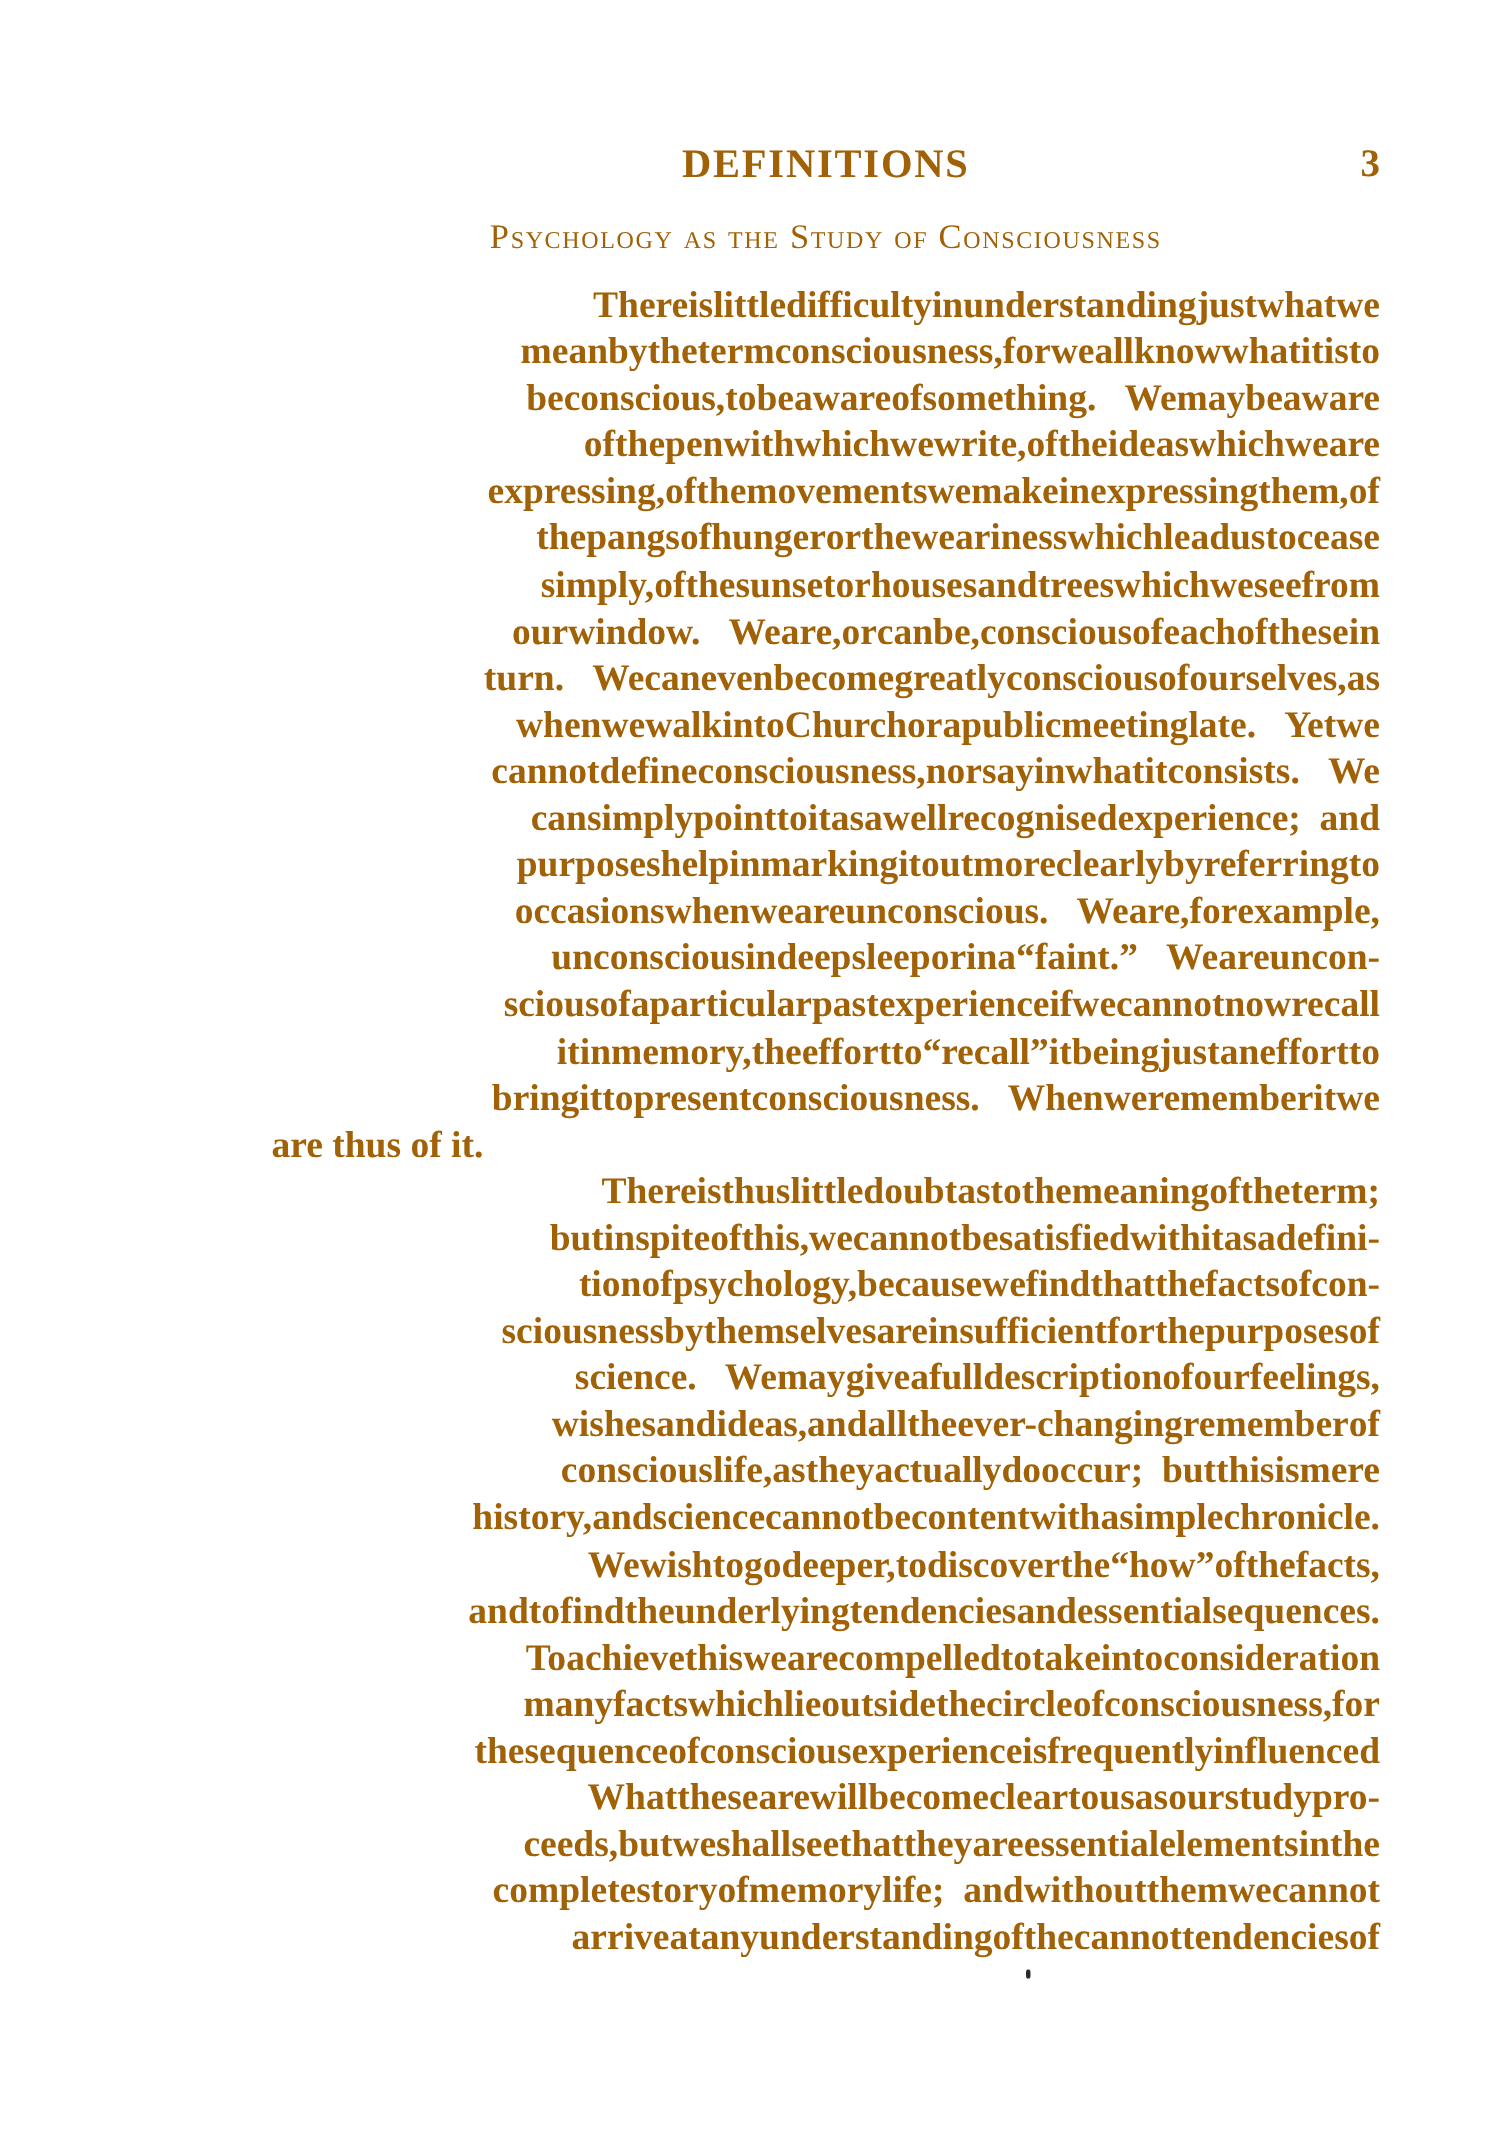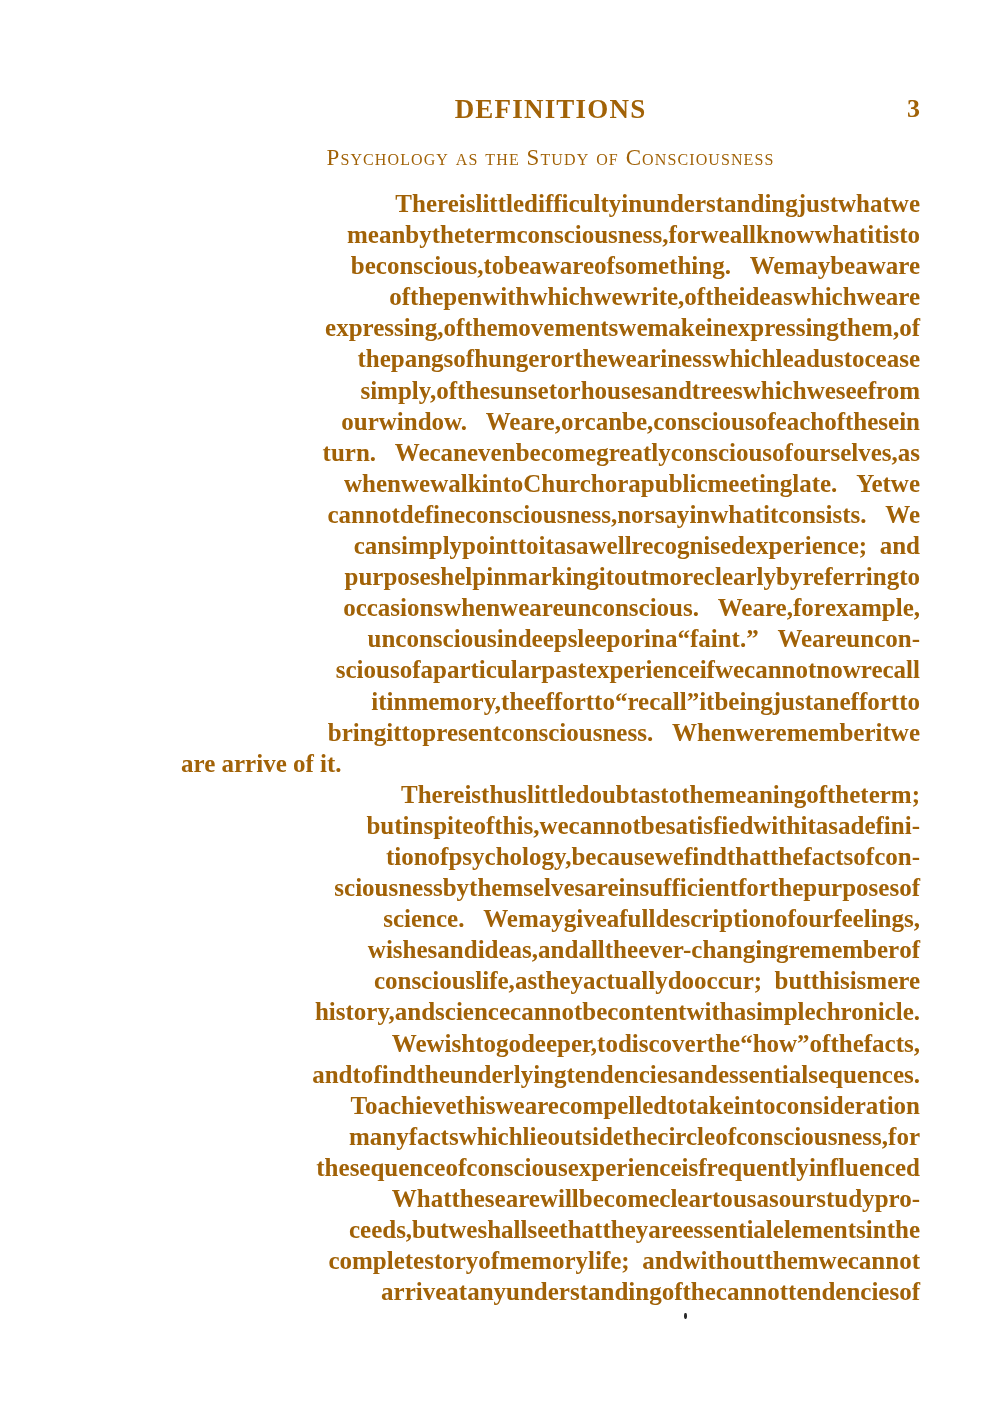--- a/index.html
+++ b/index.html
@@ -128,21 +128,21 @@
         <div class="line just"><span class="w">turn.</span><span class="w">   </span><span class="w">We</span><span class="w">can</span><span class="w">even</span><span class="w">become</span><span class="w">greatly</span><span class="w">conscious</span><span class="w">of</span><span class="w">ourselves,</span><span class="w">as</span></div>
         <div class="line just"><span class="w">when</span><span class="w">we</span><span class="w">walk</span><span class="w">into</span><span class="w">Church</span><span class="w">or</span><span class="w">a</span><span class="w">public</span><span class="w">meeting</span><span class="w">late.</span><span class="w">   </span><span class="w">Yet</span><span class="w">we</span></div>
         <div class="line just"><span class="w">cannot</span><span class="w">define</span><span class="w">consciousness,</span><span class="w">nor</span><span class="w">say</span><span class="w">in</span><span class="w">what</span><span class="w">it</span><span class="w">consists.</span><span class="w">   </span><span class="w">We</span></div>
         <div class="line just"><span class="w">can</span><span class="w">simply</span><span class="w">point</span><span class="w">to</span><span class="w">it</span><span class="w">as</span><span class="w">a</span><span class="w">well</span><span class="w">recognised</span><span class="w">experience</span><span class="w">;</span><span class="w">  </span><span class="w">and</span></div>
         <div class="line just"><span class="w">purposes</span><span class="w">help</span><span class="w">in</span><span class="w">marking</span><span class="w">it</span><span class="w">out</span><span class="w">more</span><span class="w">clearly</span><span class="w">by</span><span class="w">referring</span><span class="w">to</span></div>
         <div class="line just"><span class="w">occasions</span><span class="w">when</span><span class="w">we</span><span class="w">are</span><span class="w">unconscious.</span><span class="w">   </span><span class="w">We</span><span class="w">are,</span><span class="w">for</span><span class="w">example,</span></div>
         <div class="line just"><span class="w">unconscious</span><span class="w">in</span><span class="w">deep</span><span class="w">sleep</span><span class="w">or</span><span class="w">in</span><span class="w">a</span><span class="w">“</span><span class="w">faint.”</span><span class="w">   </span><span class="w">We</span><span class="w">are</span><span class="w">uncon-</span></div>
         <div class="line just"><span class="w">scious</span><span class="w">of</span><span class="w">a</span><span class="w">particular</span><span class="w">past</span><span class="w">experience</span><span class="w">if</span><span class="w">we</span><span class="w">cannot</span><span class="w">now</span><span class="w">recall</span></div>
         <div class="line just"><span class="w">it</span><span class="w">in</span><span class="w">memory,</span><span class="w">the</span><span class="w">effort</span><span class="w">to</span><span class="w">“</span><span class="w">recall</span><span class="w">”</span><span class="w">it</span><span class="w">being</span><span class="w">just</span><span class="w">an</span><span class="w">effort</span><span class="w">to</span></div>
         <div class="line just"><span class="w">bring</span><span class="w">it</span><span class="w">to</span><span class="w">present</span><span class="w">consciousness.</span><span class="w">   </span><span class="w">When</span><span class="w">we</span><span class="w">remember</span><span class="w">it</span><span class="w">we</span></div>
-        <div class="line rag">are arrive of it.</div>
+        <div class="line rag">are thus of it.</div>
       </div>
       <div>
         <div class="line just indent"><span class="w">There</span><span class="w">is</span><span class="w">thus</span><span class="w">little</span><span class="w">doubt</span><span class="w">as</span><span class="w">to</span><span class="w">the</span><span class="w">meaning</span><span class="w">of</span><span class="w">the</span><span class="w">term</span><span class="w">;</span></div>
         <div class="line just"><span class="w">but</span><span class="w">in</span><span class="w">spite</span><span class="w">of</span><span class="w">this,</span><span class="w">we</span><span class="w">cannot</span><span class="w">be</span><span class="w">satisfied</span><span class="w">with</span><span class="w">it</span><span class="w">as</span><span class="w">a</span><span class="w">defini-</span></div>
         <div class="line just"><span class="w">tion</span><span class="w">of</span><span class="w">psychology,</span><span class="w">because</span><span class="w">we</span><span class="w">find</span><span class="w">that</span><span class="w">the</span><span class="w">facts</span><span class="w">of</span><span class="w">con-</span></div>
         <div class="line just"><span class="w">sciousness</span><span class="w">by</span><span class="w">themselves</span><span class="w">are</span><span class="w">insufficient</span><span class="w">for</span><span class="w">the</span><span class="w">purposes</span><span class="w">of</span></div>
         <div class="line just"><span class="w">science.</span><span class="w">   </span><span class="w">We</span><span class="w">may</span><span class="w">give</span><span class="w">a</span><span class="w">full</span><span class="w">description</span><span class="w">of</span><span class="w">our</span><span class="w">feelings,</span></div>
         <div class="line just"><span class="w">wishes</span><span class="w">and</span><span class="w">ideas,</span><span class="w">and</span><span class="w">all</span><span class="w">the</span><span class="w">ever-changing</span><span class="w">remember</span><span class="w">of</span></div>
         <div class="line just"><span class="w">conscious</span><span class="w">life,</span><span class="w">as</span><span class="w">they</span><span class="w">actually</span><span class="w">do</span><span class="w">occur</span><span class="w">;</span><span class="w">  </span><span class="w">but</span><span class="w">this</span><span class="w">is</span><span class="w">mere</span></div>
         <div class="line just"><span class="w">history,</span><span class="w">and</span><span class="w">science</span><span class="w">cannot</span><span class="w">be</span><span class="w">content</span><span class="w">with</span><span class="w">a</span><span class="w">simple</span><span class="w">chronicle.</span></div>

